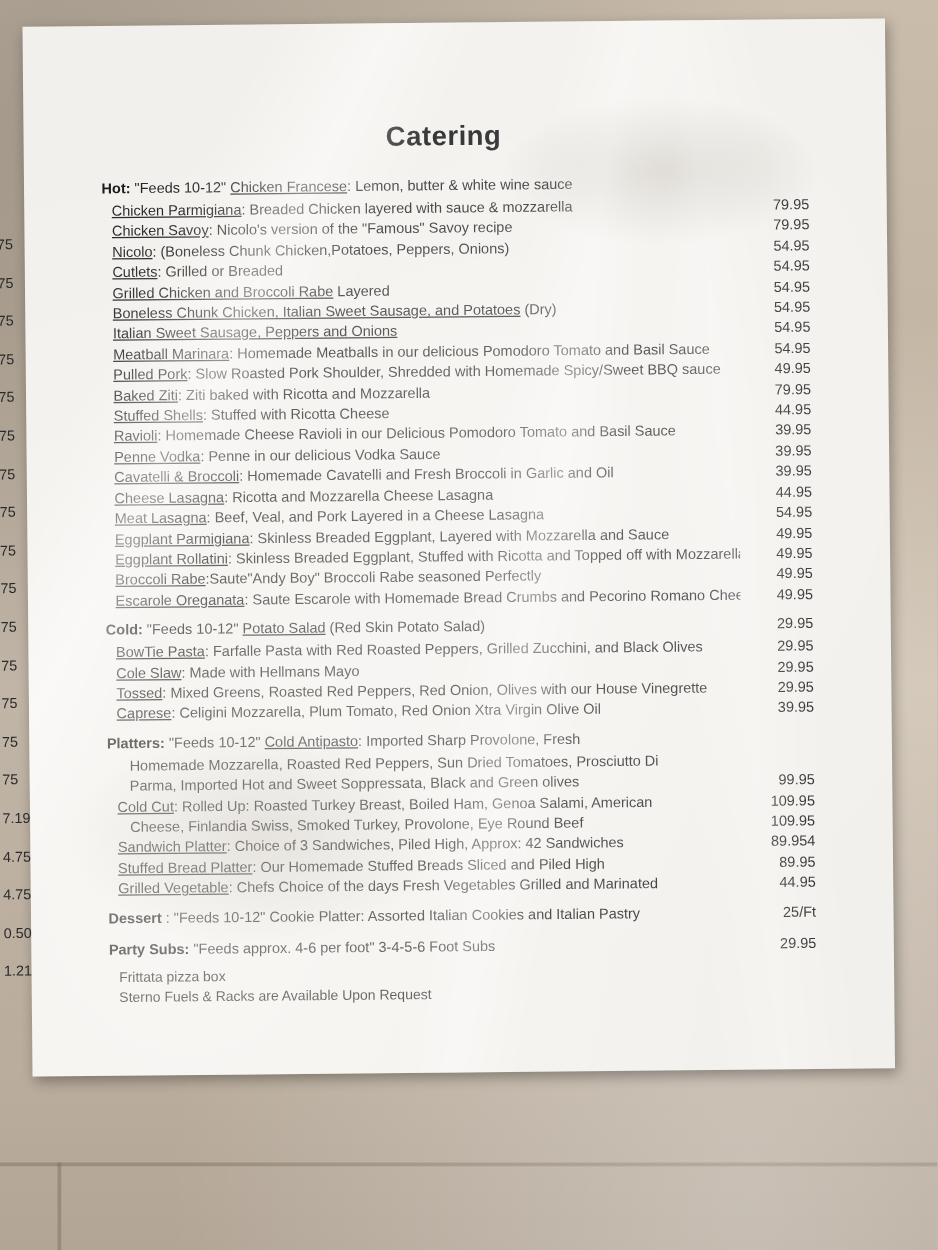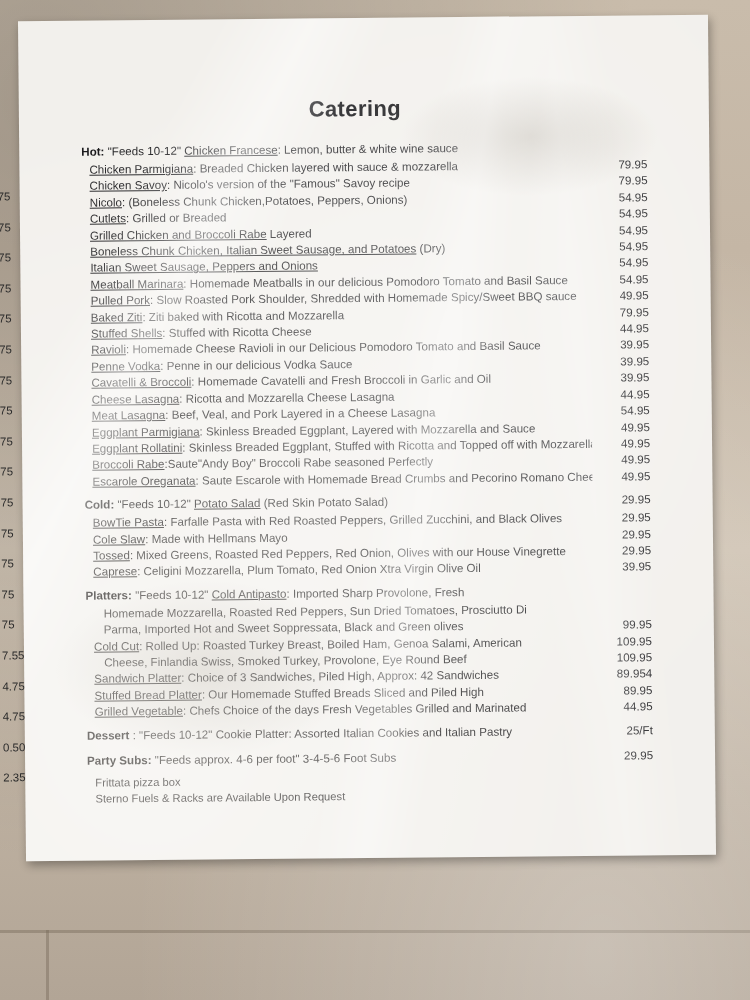--- a/index.html
+++ b/index.html
@@ -172,25 +172,25 @@
         <div>75</div>
         <div>75</div>
         <div>75</div>
         <div>75</div>
         <div>75</div>
         <div>75</div>
         <div>75</div>
         <div>75</div>
         <div>75</div>
         <div>75</div>
-        <div>7.55</div>
+        <div>7.19</div>
         <div>4.75</div>
         <div>4.75</div>
         <div>0.50</div>
-        <div>2.35</div>
+        <div>1.21</div>
       </div>
 
     <div id="menu">
       <h1 id="title">Catering</h1>
       <div id="sections">
           <div class="row headrow">
             <div class="txt sec-head"><span>Hot: </span><span class="sub">"Feeds 10-12" </span><span class="sub u">Chicken Francese</span><span class="sub">: Lemon, butter &amp; white wine sauce</span></div>
             <div class="price"></div>
           </div>
           <div class="row">

